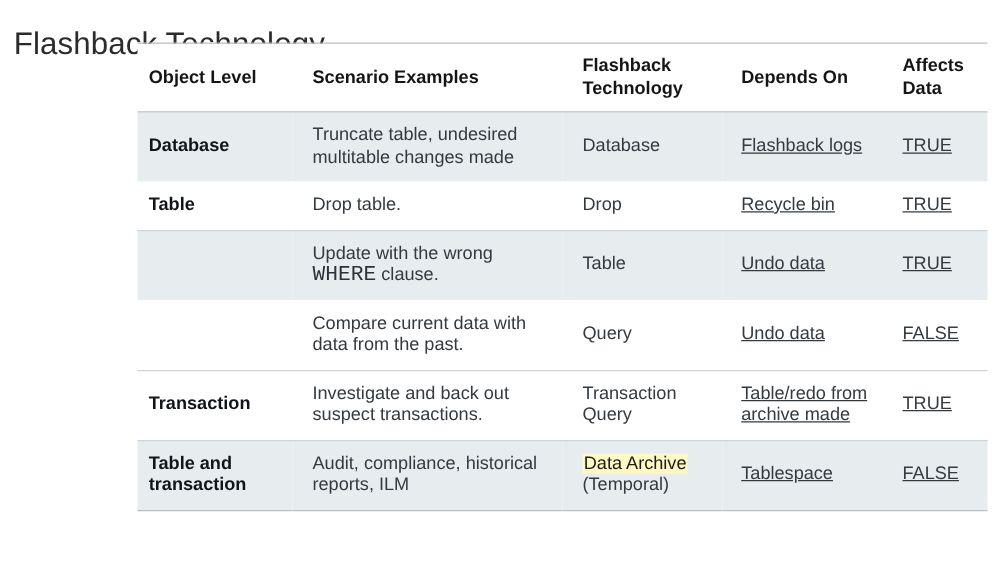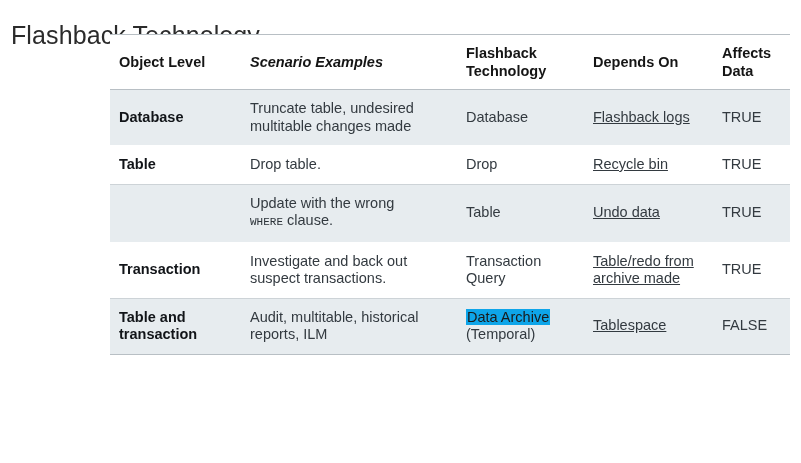--- a/index.html
+++ b/index.html
@@ -52,57 +52,57 @@
     font-size: 14.5px;
     font-weight: bold;
     color: #151515;
     padding: 9px 6px 9px 0;
     line-height: 18px;
     border-top: 1px solid #b8bfc4;
     border-bottom: 1px solid #b8bfc4;
     background: #ffffff;
   }
   table.fb thead th.th-object   { padding-left: 9px; }
-  table.fb thead th.th-scenario { padding-left: 16px; font-style: italic; }
+  table.fb thead th.th-scenario { padding-left: 16px; }
   table.fb thead th.th-tech     { padding-left: 16px; }
   table.fb thead th.th-depends  { padding-left: 15px; }
   table.fb thead th.th-affects  { padding-left: 14px; }
 
   table.fb tbody td {
     font-size: 14.5px;
     color: #333a40;
     vertical-align: middle;
     padding: 10px 6px 10px 0;
     line-height: 17.5px;
     border-bottom: 1px solid #cdd3d7;
   }
   table.fb tbody td.cell-object {
     font-weight: bold;
     color: #111418;
     padding-left: 9px;
   }
   table.fb tbody td.cell-scenario { padding-left: 16px; }
   table.fb tbody td.cell-tech     { padding-left: 16px; }
   table.fb tbody td.cell-depends  { padding-left: 15px; text-decoration: underline; }
-  table.fb tbody td.cell-affects  { padding-left: 14px; }
+  table.fb tbody td.cell-affects  { padding-left: 14px; text-decoration: underline; }
 
   table.fb tbody tr.alt td { background: #e7ecef; }
   table.fb tbody tr.plain td { background: #ffffff; }
   table.fb tbody tr.alt td { border-bottom: 1px solid #ffffff; }
   table.fb tbody tr:last-child td { border-bottom: 1px solid #b8bfc4; }
 
   .mono-kw {
     font-family: "Liberation Mono", "DejaVu Sans Mono", monospace;
-    font-size: 11px;
+    font-size: 17px;
     letter-spacing: 0px;
     color: #2b3238;
   }
 
   .hl-green {
-    background: #0ea5e9;
+    background: #fef9c3;
     color: #1a1a1a;
     padding: 0 1px;
   }
 
   .nowrap { white-space: nowrap; }
 </style>
 </head>
 <body>
 
 <h1 id="page-title">Flashback Technology</h1>
@@ -152,20 +152,30 @@
         <td class="cell-object"></td>
         <td class="cell-scenario">
           <span>Update with the wrong</span><br>
           <span class="mono-kw">WHERE</span><span> clause.</span>
         </td>
         <td class="cell-tech">Table</td>
         <td class="cell-depends">Undo data</td>
         <td class="cell-affects">TRUE</td>
       </tr>
 
+      <tr class="plain">
+        <td class="cell-object"></td>
+        <td class="cell-scenario">
+          <span>Compare current data with</span><br>
+          <span>data from the past.</span>
+        </td>
+        <td class="cell-tech">Query</td>
+        <td class="cell-depends">Undo data</td>
+        <td class="cell-affects">FALSE</td>
+      </tr>
 
 
       <tr class="plain">
         <td class="cell-object">Transaction</td>
         <td class="cell-scenario">
           <span>Investigate and back out</span><br>
           <span>suspect transactions.</span>
         </td>
         <td class="cell-tech">
           <span>Transaction</span><br>
@@ -177,21 +187,21 @@
         </td>
         <td class="cell-affects">TRUE</td>
       </tr>
 
       <tr class="alt">
         <td class="cell-object">
           <span>Table and</span><br>
           <span>transaction</span>
         </td>
         <td class="cell-scenario">
-          <span>Audit, multitable, historical</span><br>
+          <span>Audit, compliance, historical</span><br>
           <span>reports, ILM</span>
         </td>
         <td class="cell-tech">
           <span class="hl-green">Data Archive</span><br>
           <span>(Temporal)</span>
         </td>
         <td class="cell-depends">Tablespace</td>
         <td class="cell-affects">FALSE</td>
       </tr>
 

